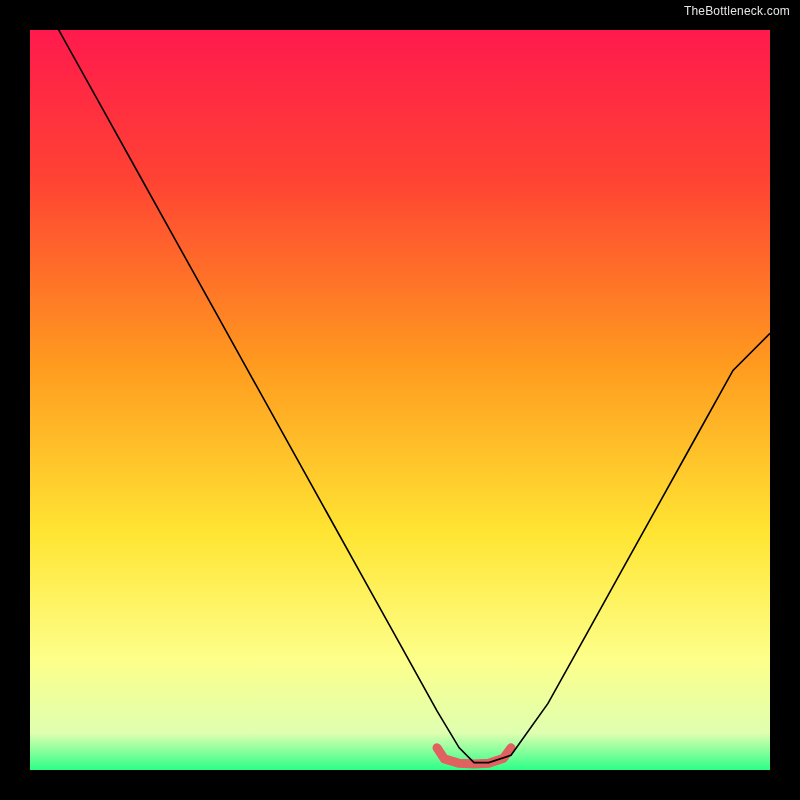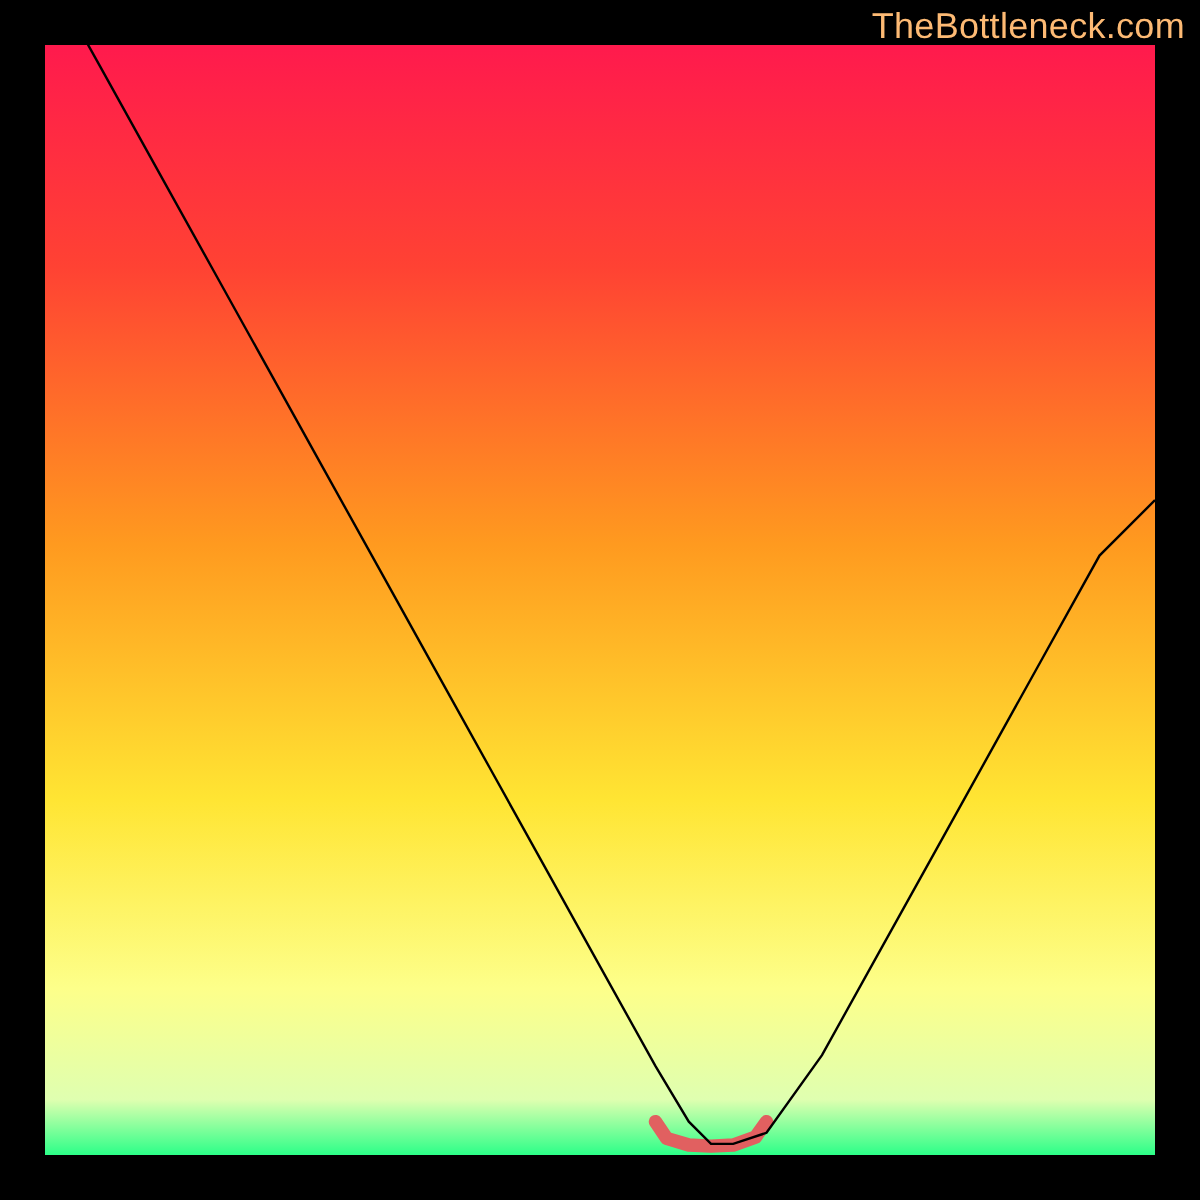--- a/index.html
+++ b/index.html
@@ -13,22 +13,22 @@
   .frame {
     width: 800px;
     height: 800px;
     background: #000;
     position: relative;
   }
   .watermark {
     position: absolute;
     top: 4px;
     right: 10px;
-    color: #fdba74;
-    font-size: 24px;
+    color: #e5e5e5;
+    font-size: 12px;
     font-weight: 500;
     letter-spacing: 0.2px;
     z-index: 10;
   }
   .plot-area {
     position: absolute;
     left: 30px;
     top: 30px;
     width: 740px;
     height: 740px;

